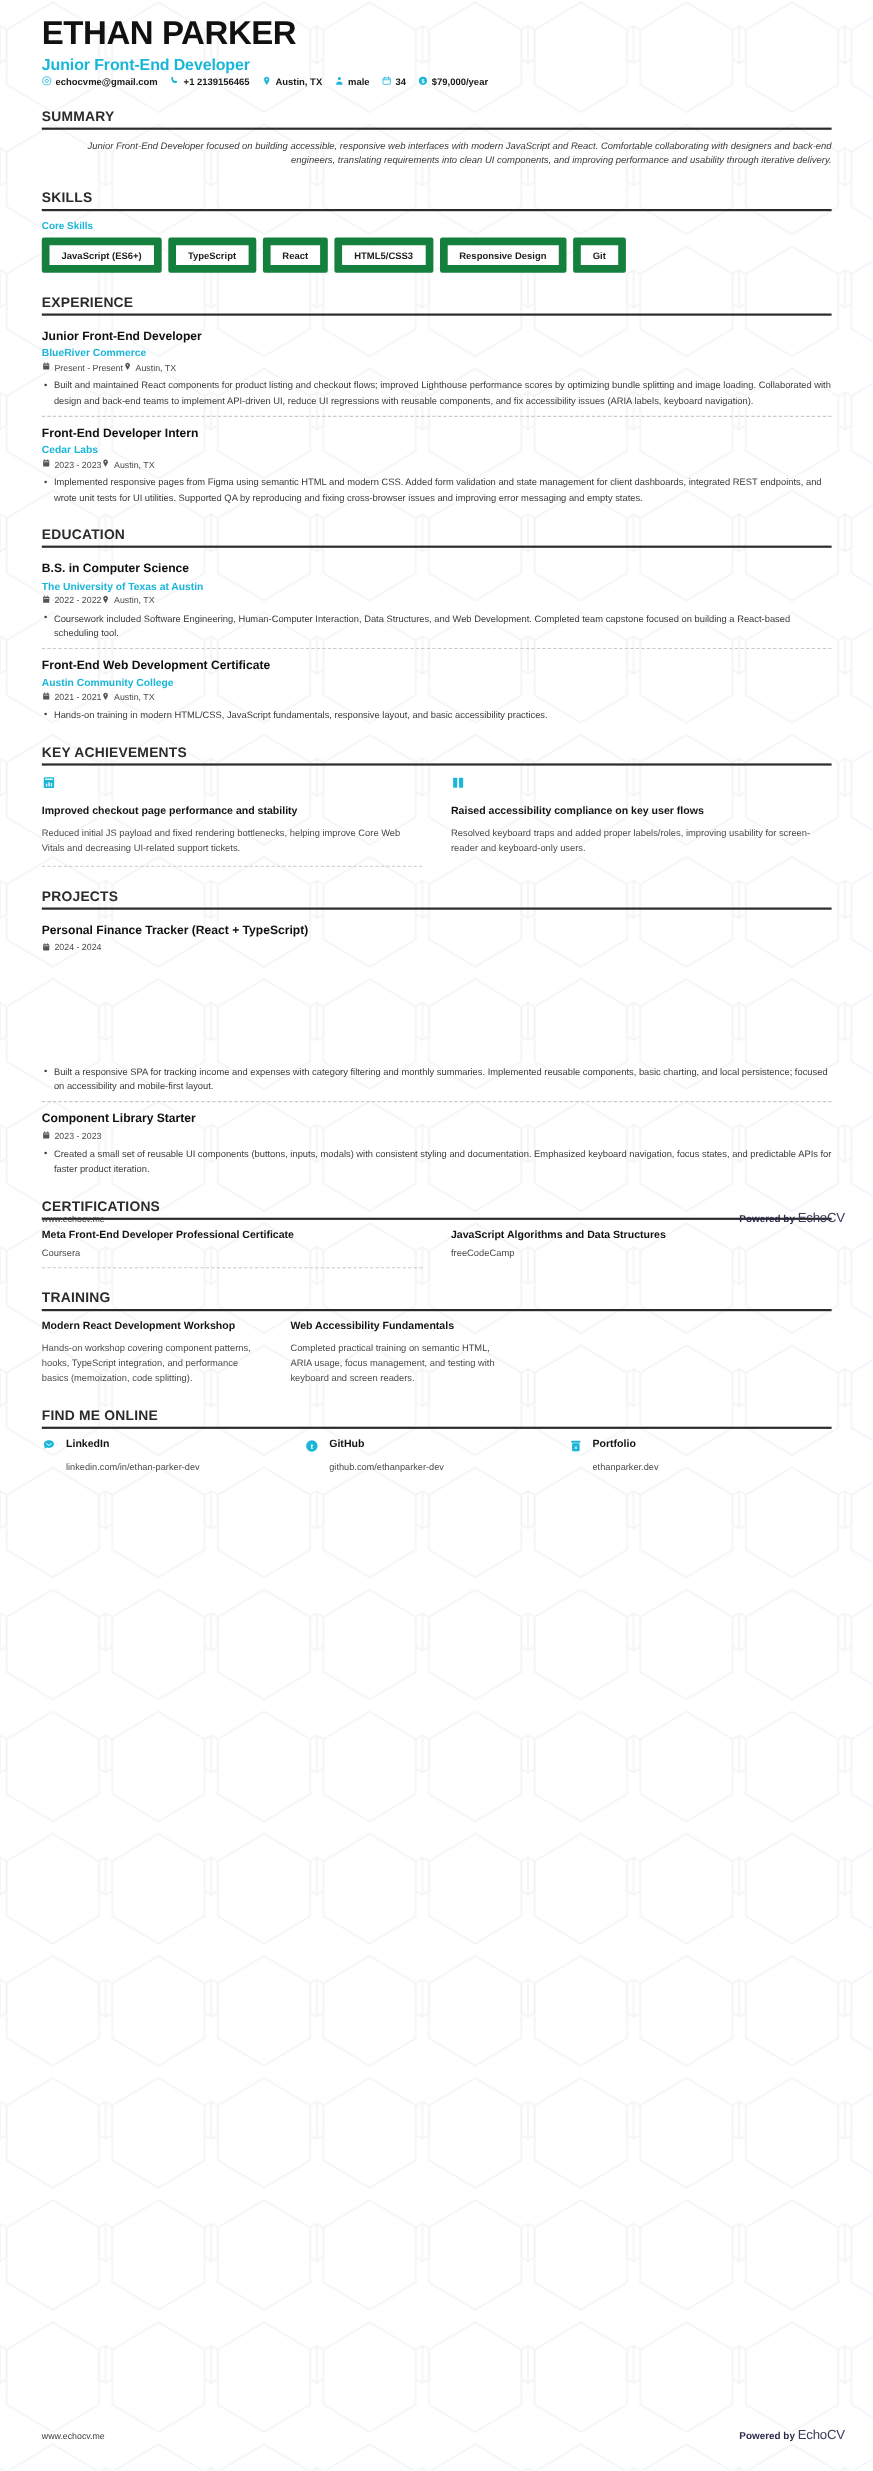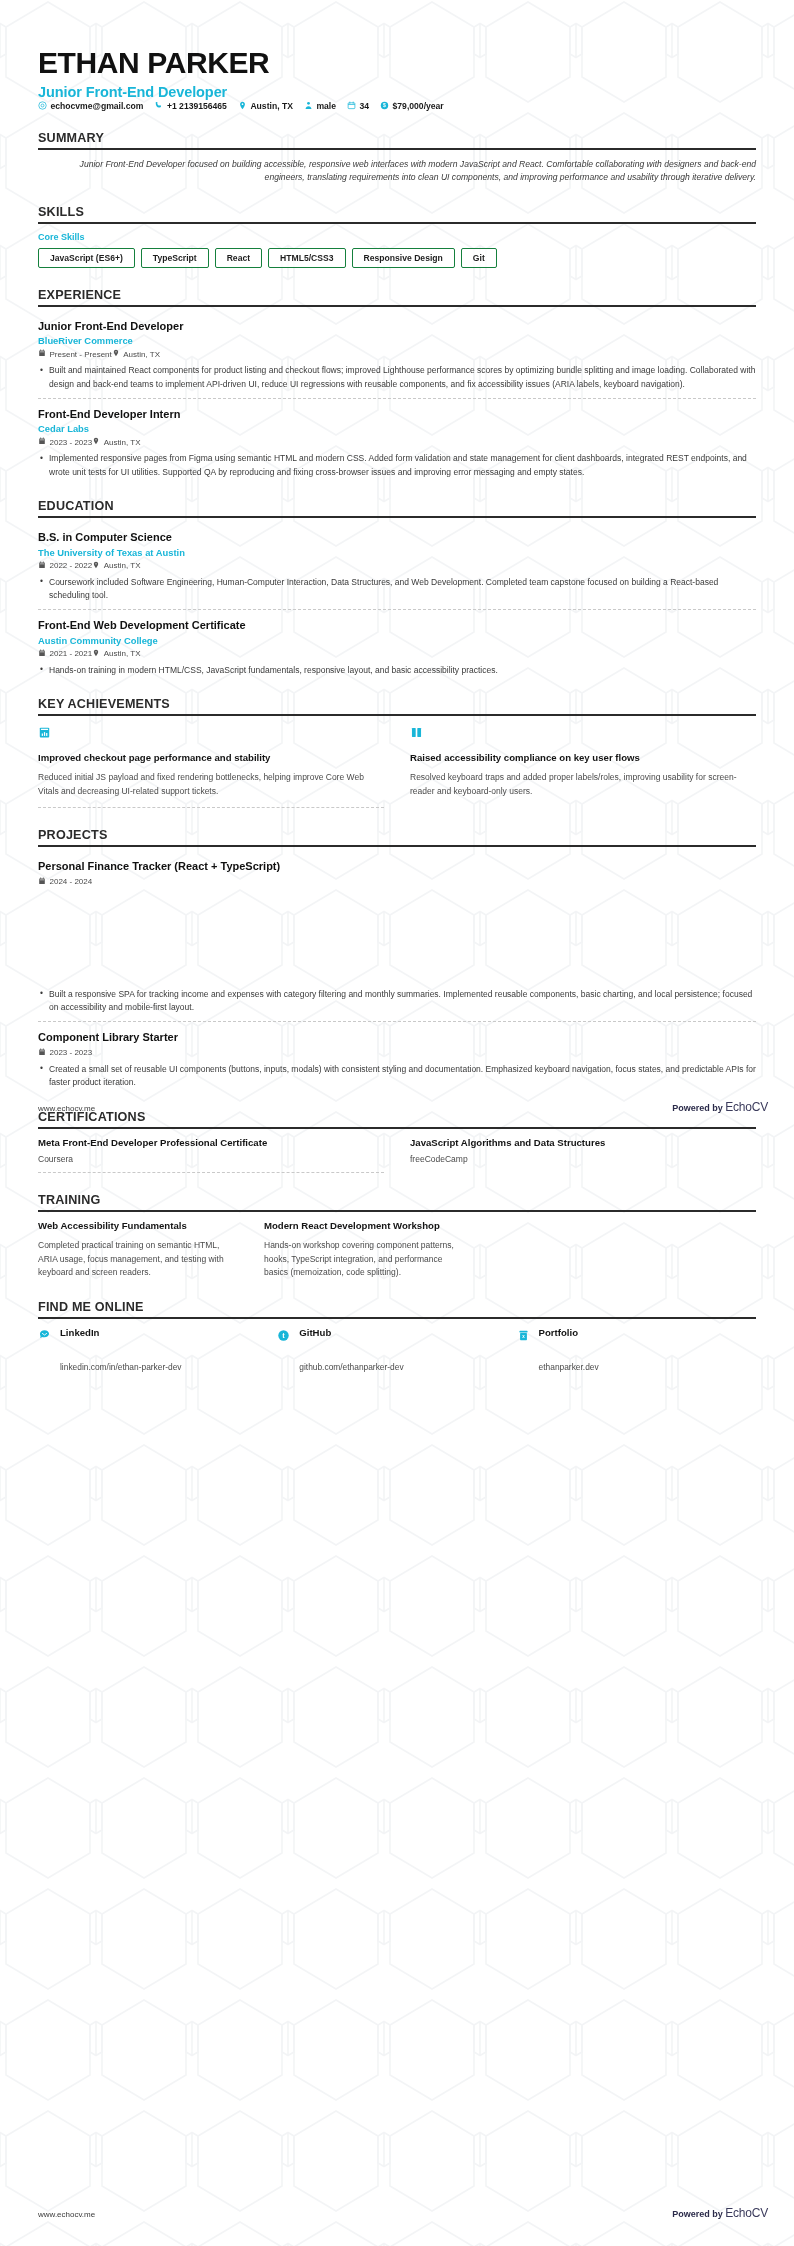--- a/index.html
+++ b/index.html
@@ -25,21 +25,21 @@
     z-index: 0;
     pointer-events: none;
   }
   .content {
     position: relative;
     z-index: 2;
     padding: 0 38px;
   }
 
   
-  .header { padding-top: 46px; }
+  .header { padding-top: 14px; }
   .name {
     font-size: 30px;
     font-weight: 700;
     letter-spacing: -0.4px;
     color: #111111;
     line-height: 1.15;
   }
   .job-title {
     font-size: 14.5px;
     font-weight: 700;
@@ -91,21 +91,21 @@
 
   
   .skill-group-label {
     font-size: 9px;
     font-weight: 700;
     color: #19b6d8;
     margin-bottom: 6px;
   }
   .chips { display: flex; flex-wrap: wrap; gap: 6px; }
   .chip {
-    border: 1px solid #15803d;
+    border: 7px solid #15803d;
     border-radius: 2px;
     padding: 4.5px 11px;
     font-size: 8.6px;
     font-weight: 700;
     color: #1e1e1e;
     background: rgba(255,255,255,0.75);
     line-height: 1;
   }
 
   
@@ -219,21 +219,21 @@
   .link-col { flex: 0 0 33.33%; display: flex; gap: 9px; align-items: flex-start; }
   .link-icon { flex: 0 0 auto; padding-top: 1px; }
   .link-label {
     font-size: 9.6px;
     font-weight: 700;
     color: #141414;
   }
   .link-url {
     font-size: 8.4px;
     color: #4a4a4a;
-    margin-top: 24px;
+    margin-top: 10px;
   }
 
   
   .page-footer {
     position: absolute;
     left: 38px;
     right: 26px;
     display: flex;
     align-items: baseline;
     justify-content: space-between;
@@ -603,26 +603,26 @@
           <div class="cert-org">freeCodeCamp</div>
         </div>
       </div>
     </div>
 
     <div class="section">
       <div class="section-title">TRAINING</div>
       <div class="section-rule"></div>
       <div class="two-col">
         <div class="train-col">
+          <div class="train-title">Modern React Development Workshop</div>
+          <div class="train-desc">Hands-on workshop covering component patterns, hooks, TypeScript integration, and performance basics (memoization, code splitting).</div>
+        </div>
+        <div class="train-col">
           <div class="train-title">Web Accessibility Fundamentals</div>
           <div class="train-desc">Completed practical training on semantic HTML, ARIA usage, focus management, and testing with keyboard and screen readers.</div>
-        </div>
-        <div class="train-col">
-          <div class="train-title">Modern React Development Workshop</div>
-          <div class="train-desc">Hands-on workshop covering component patterns, hooks, TypeScript integration, and performance basics (memoization, code splitting).</div>
         </div>
       </div>
     </div>
 
     <div class="section">
       <div class="section-title">FIND ME ONLINE</div>
       <div class="section-rule"></div>
       <div class="links-row">
 
         <div class="link-col">

